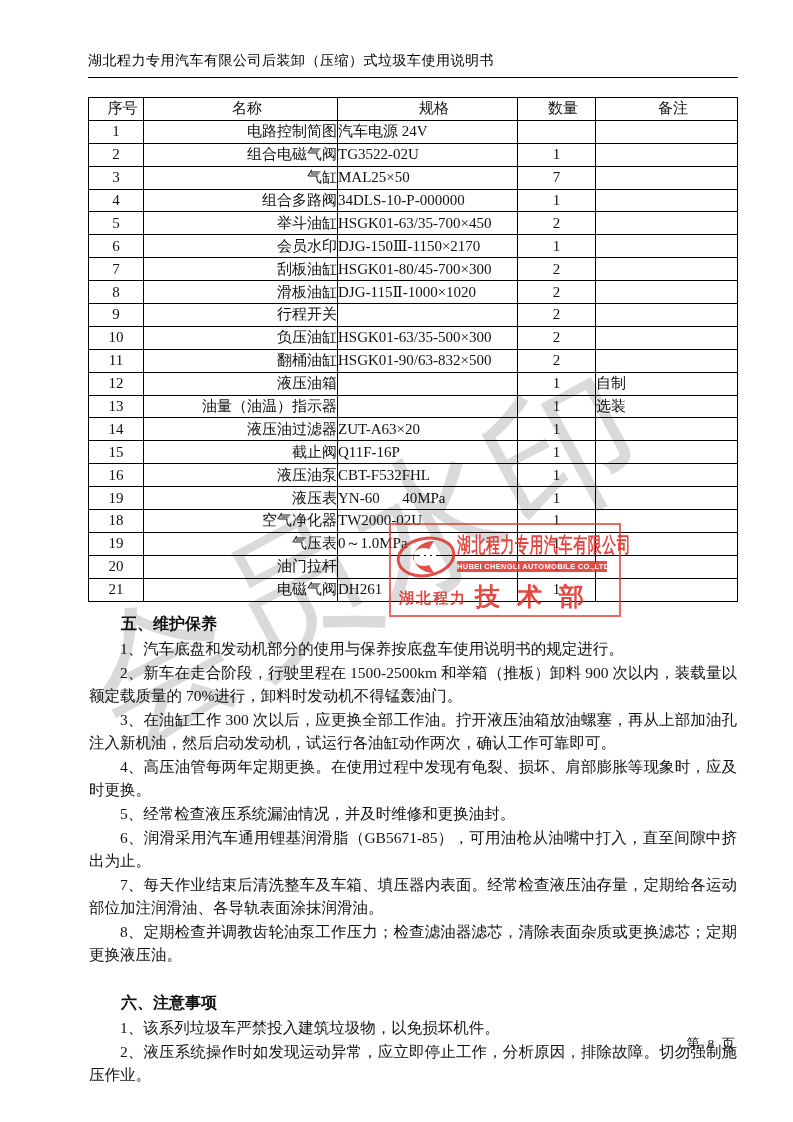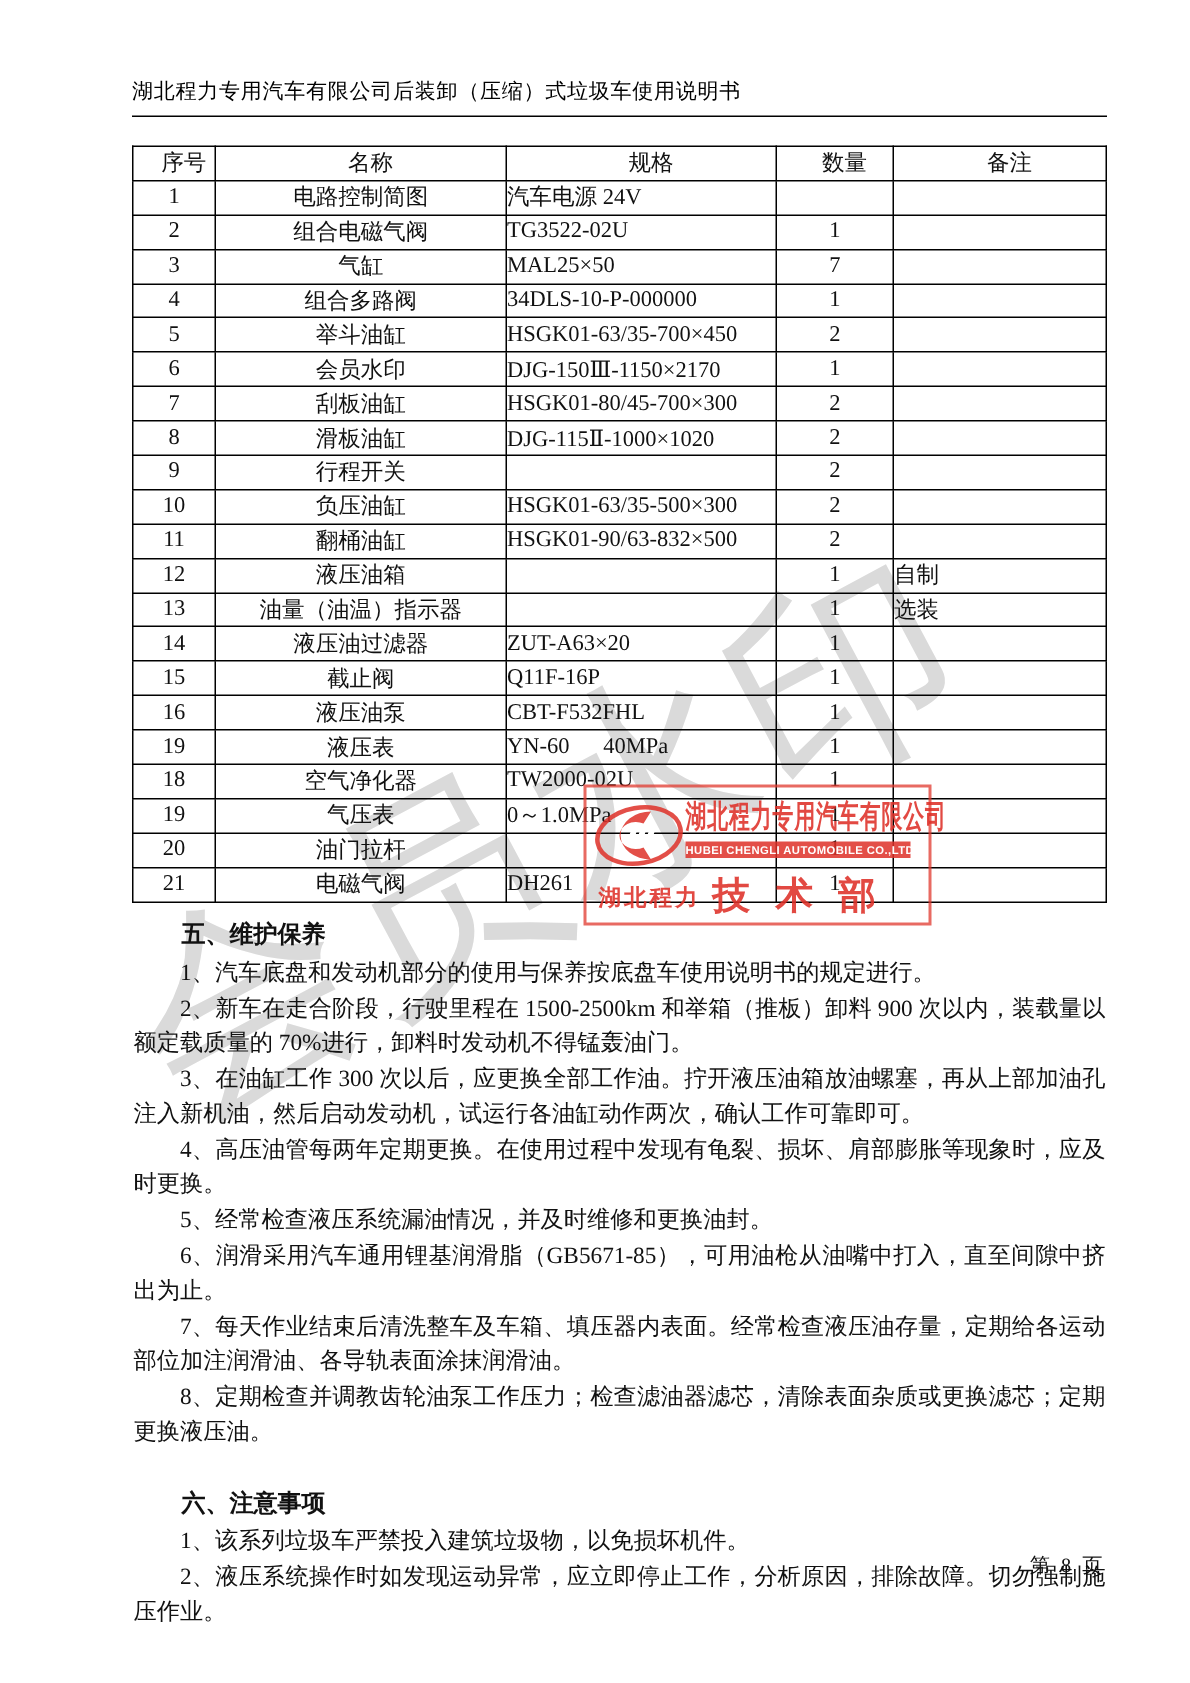--- a/index.html
+++ b/index.html
@@ -36,21 +36,21 @@
     border-collapse:collapse;table-layout:fixed;
     width:650px;background:transparent;
   }
   table.parts th,table.parts td{
     border:1px solid #000;height:21.9px;
     font-size:15px;font-weight:normal;
     padding:0;overflow:hidden;background:transparent;
   }
   table.parts th{text-align:center;padding-left:13px;}
   td.c0{width:55px;text-align:center;}
-  td.c1{width:194px;text-align:center;padding-left:9px;}
+  td.c1{width:194px;text-align:right;padding-left:9px;}
   td.c2{width:180px;text-align:left;padding-left:9px;white-space:pre;margin-left:31px;}
   td.c3{width:78px;text-align:center;}
   td.c4{width:142px;text-align:left;padding-left:9px;}
   col.w0{width:55px}col.w1{width:194px}col.w2{width:180px}col.w3{width:78px}col.w4{width:142px}
   
   .body-text{
     position:absolute;left:88px;top:612px;width:650px;
     font-size:15.5px;line-height:23px;
   }
   .section-title{

